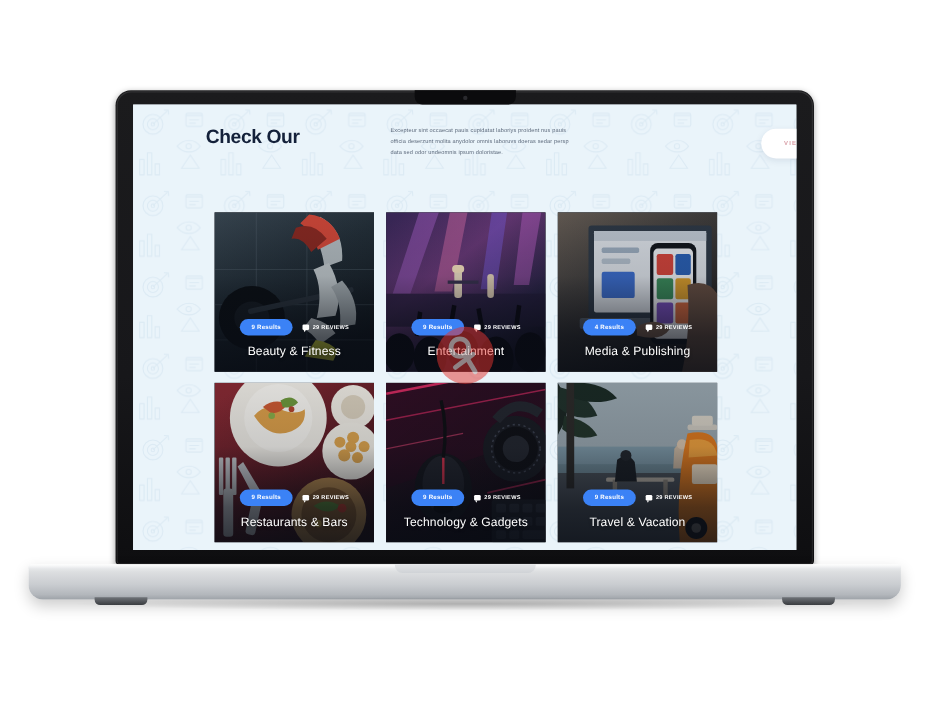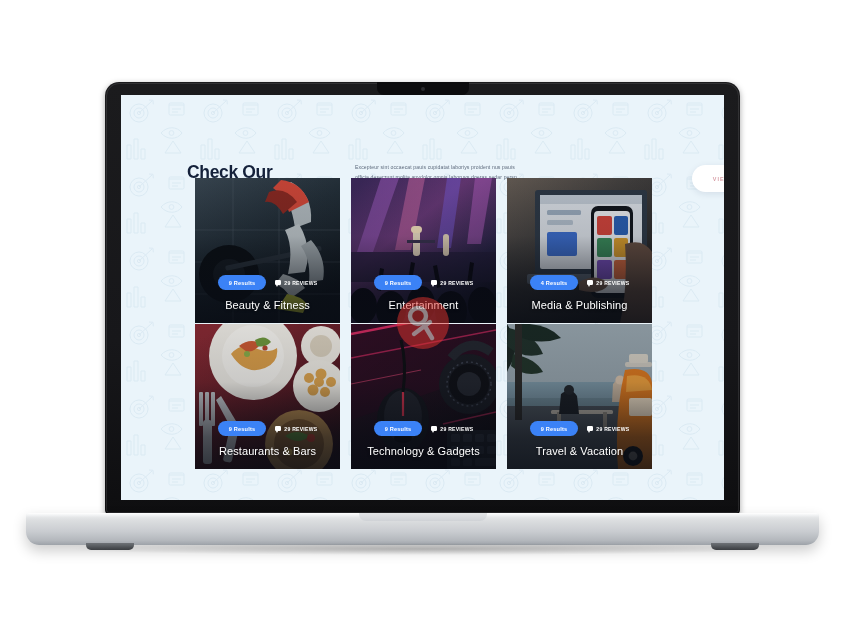--- a/index.html
+++ b/index.html
@@ -110,21 +110,21 @@
   
   #doodle-pattern {
     position: absolute; inset: 0;
     opacity: .55;
     pointer-events: none;
   }
 
   #site-header {
     position: absolute;
     left: 0; top: 0;
-    width: 711px; height: 78px; margin-top: 48px;
+    width: 711px; height: 78px;
   }
   #heading-block {
     position: absolute;
     left: 66px; top: 19px;
   }
   .heading-line {
     font-size: 17.5px;
     font-weight: bold;
     letter-spacing: -0.35px;
     color: #14213a;
@@ -158,26 +158,26 @@
     font-size: 5.4px;
     font-weight: bold;
     letter-spacing: 1.1px;
     color: #d9a0a8;
   }
   #view-all-arrow { display: block; }
 
   
   #category-grid {
     position: absolute;
-    left: 74px; top: 83px;
+    left: 74px; top: 98px;
     width: 458px;
     display: grid;
     grid-template-columns: repeat(3, 145px);
     grid-template-rows: repeat(2, 145px);
-    gap: 1px 11px;
+    gap: 10px 11px;
   }
   .category-card {
     position: relative;
     width: 145px; height: 145px;
     overflow: hidden;
     cursor: pointer;
     background: #1b1f26;
   }
   .card-photo { position: absolute; inset: 0; }
   .card-scrim {

